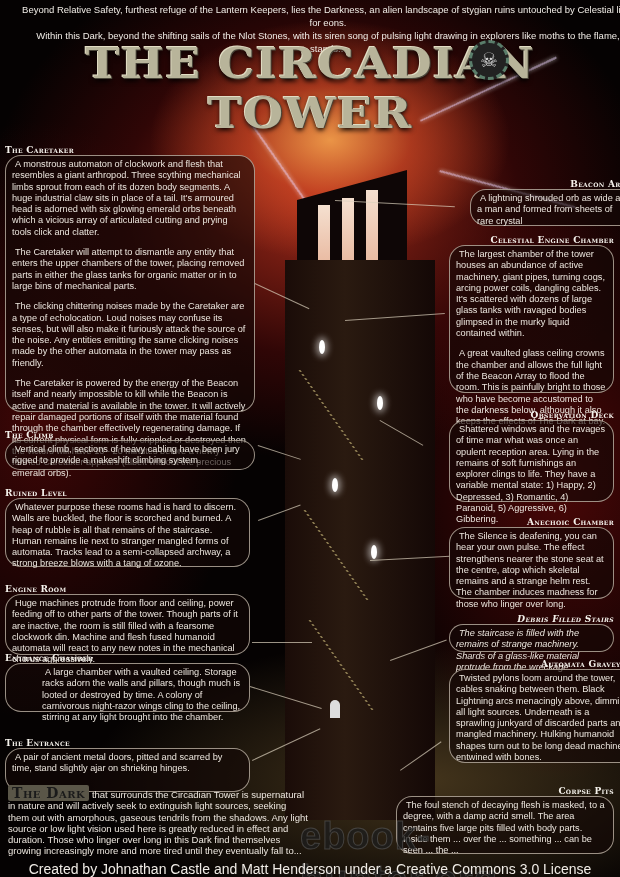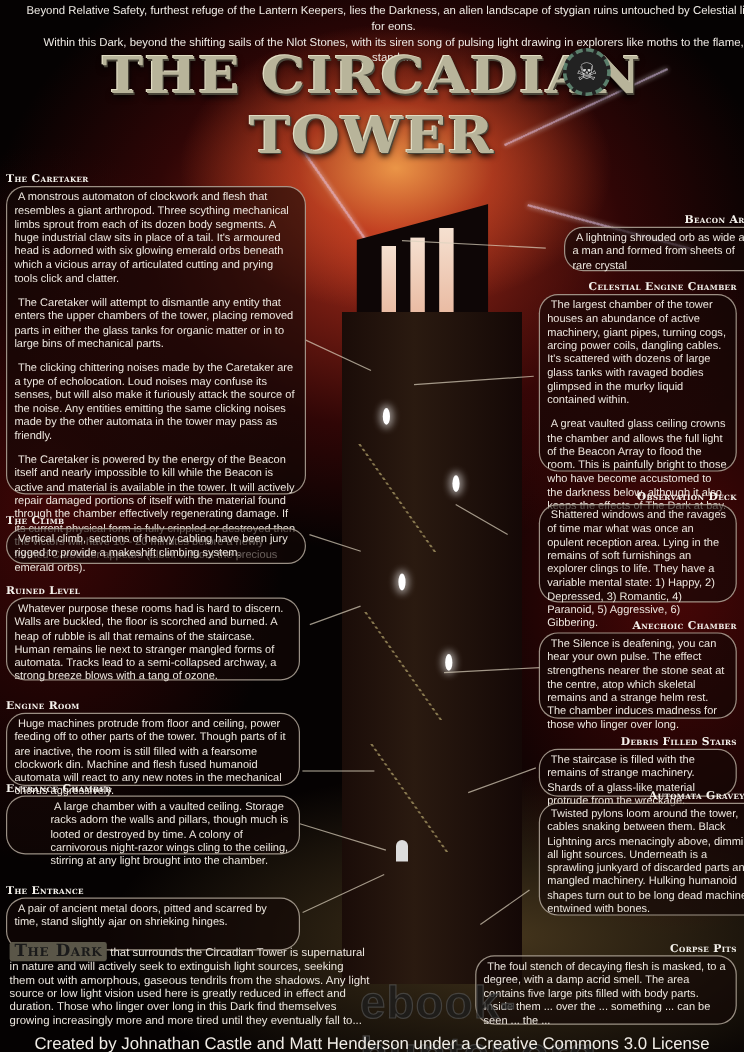--- a/index.html
+++ b/index.html
@@ -129,21 +129,21 @@
 <div class="box right" style="left:449px;top:420px;width:165px;height:82px;">
   <div class="hd">Observation Deck</div>
   <p>Shattered windows and the ravages of time mar what was once an opulent reception area. Lying in the remains of soft furnishings an explorer clings to life. They have a variable mental state: 1) Happy, 2) Depressed, 3) Romantic, 4) Paranoid, 5) Aggressive, 6) Gibbering.</p>
 </div>
 
 <div class="box right" style="left:449px;top:527px;width:165px;height:72px;">
   <div class="hd">Anechoic Chamber</div>
   <p>The Silence is deafening, you can hear your own pulse. The effect strengthens nearer the stone seat at the centre, atop which skeletal remains and a strange helm rest. The chamber induces madness for those who linger over long.</p>
 </div>
 
-<div class="box right" style="left:449px;top:624px;width:165px;height:40px;">
+<div class="box right" style="left:449px;top:624px;width:165px;height:28px;font-style:italic;">
   <div class="hd">Debris Filled Stairs</div>
   <p>The staircase is filled with the remains of strange machinery. Shards of a glass-like material protrude from the wreckage.</p>
 </div>
 
 <div class="box right" style="left:449px;top:669px;width:187px;height:94px;">
   <div class="hd">Automata Graveyard</div>
   <p>Twisted pylons loom around the tower, cables snaking between them. Black Lightning arcs menacingly above, dimming all light sources. Underneath is a sprawling junkyard of discarded parts and mangled machinery. Hulking humanoid shapes turn out to be long dead machines, entwined with bones.</p>
 </div>
 
 <div class="box right" style="left:396px;top:796px;width:218px;height:58px;">

